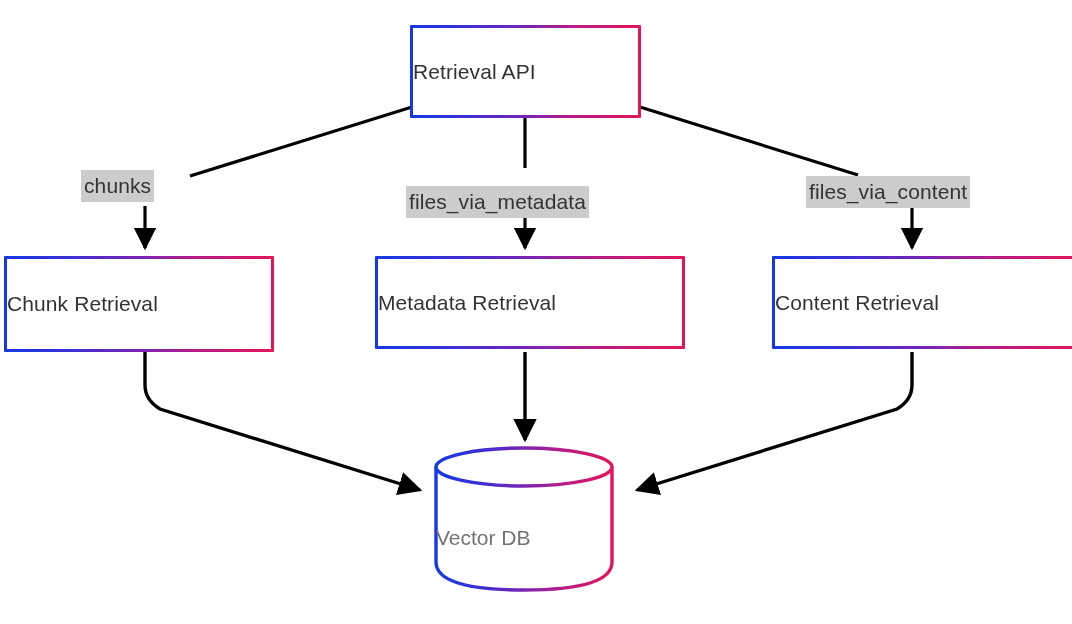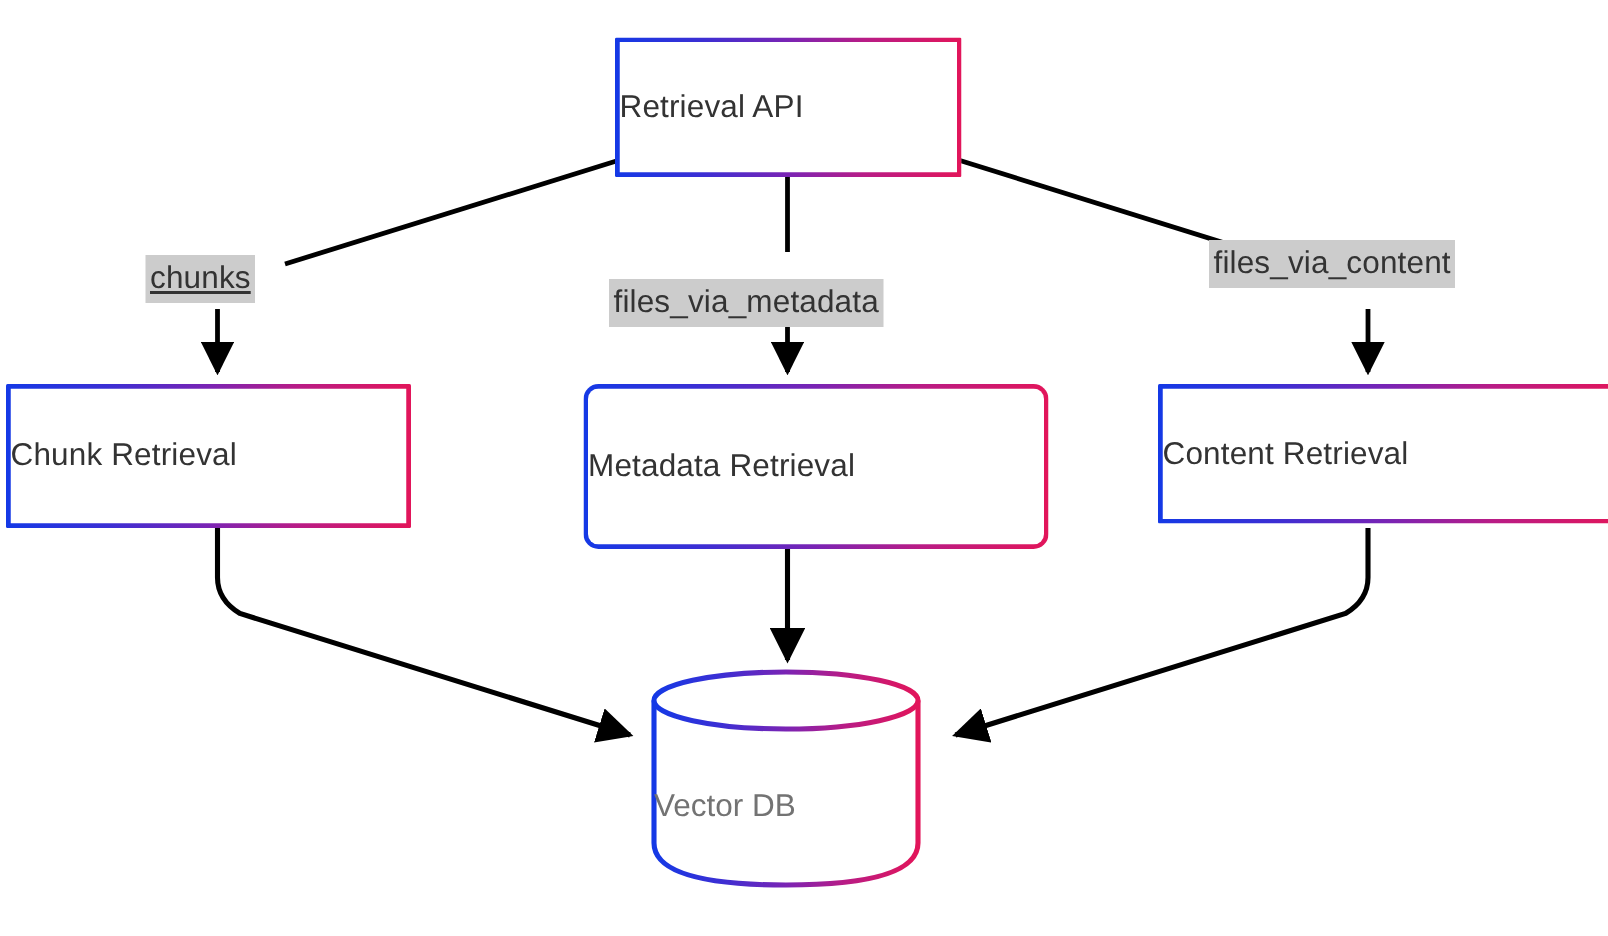--- a/index.html
+++ b/index.html
@@ -107,29 +107,29 @@
   </svg>
 
   <div class="node-box" style="left:410px; top:25px; width:231px; height:93px;">
     <span class="node-label">Retrieval API</span>
   </div>
 
   <div class="node-box" style="left:4px; top:256px; width:270px; height:96px;">
     <span class="node-label">Chunk Retrieval</span>
   </div>
 
-  <div class="node-box" style="left:389px; top:256px; width:310px; height:110px;border-radius:10px;">
+  <div class="node-box" style="left:375px; top:256px; width:310px; height:93px;">
     <span class="node-label">Metadata Retrieval</span>
   </div>
 
   <div class="node-box" style="left:772px; top:256px; width:309px; height:93px;">
     <span class="node-label">Content Retrieval</span>
   </div>
 
   <div class="cyl-label" style="left:436px; top:526px; width:176px;">Vector DB</div>
 
-  <div class="edge-label" style="left:97px; top:170px;text-decoration:underline;">chunks</div>
+  <div class="edge-label" style="left:81px; top:170px;">chunks</div>
 
   <div class="edge-label" style="left:406px; top:170px;margin-top:16px;">files_via_metadata</div>
 
-  <div class="edge-label" style="left:806px; top:160px;">files_via_content</div>
+  <div class="edge-label" style="left:806px; top:176px;">files_via_content</div>
 
 </div>
 
 </body></html>

